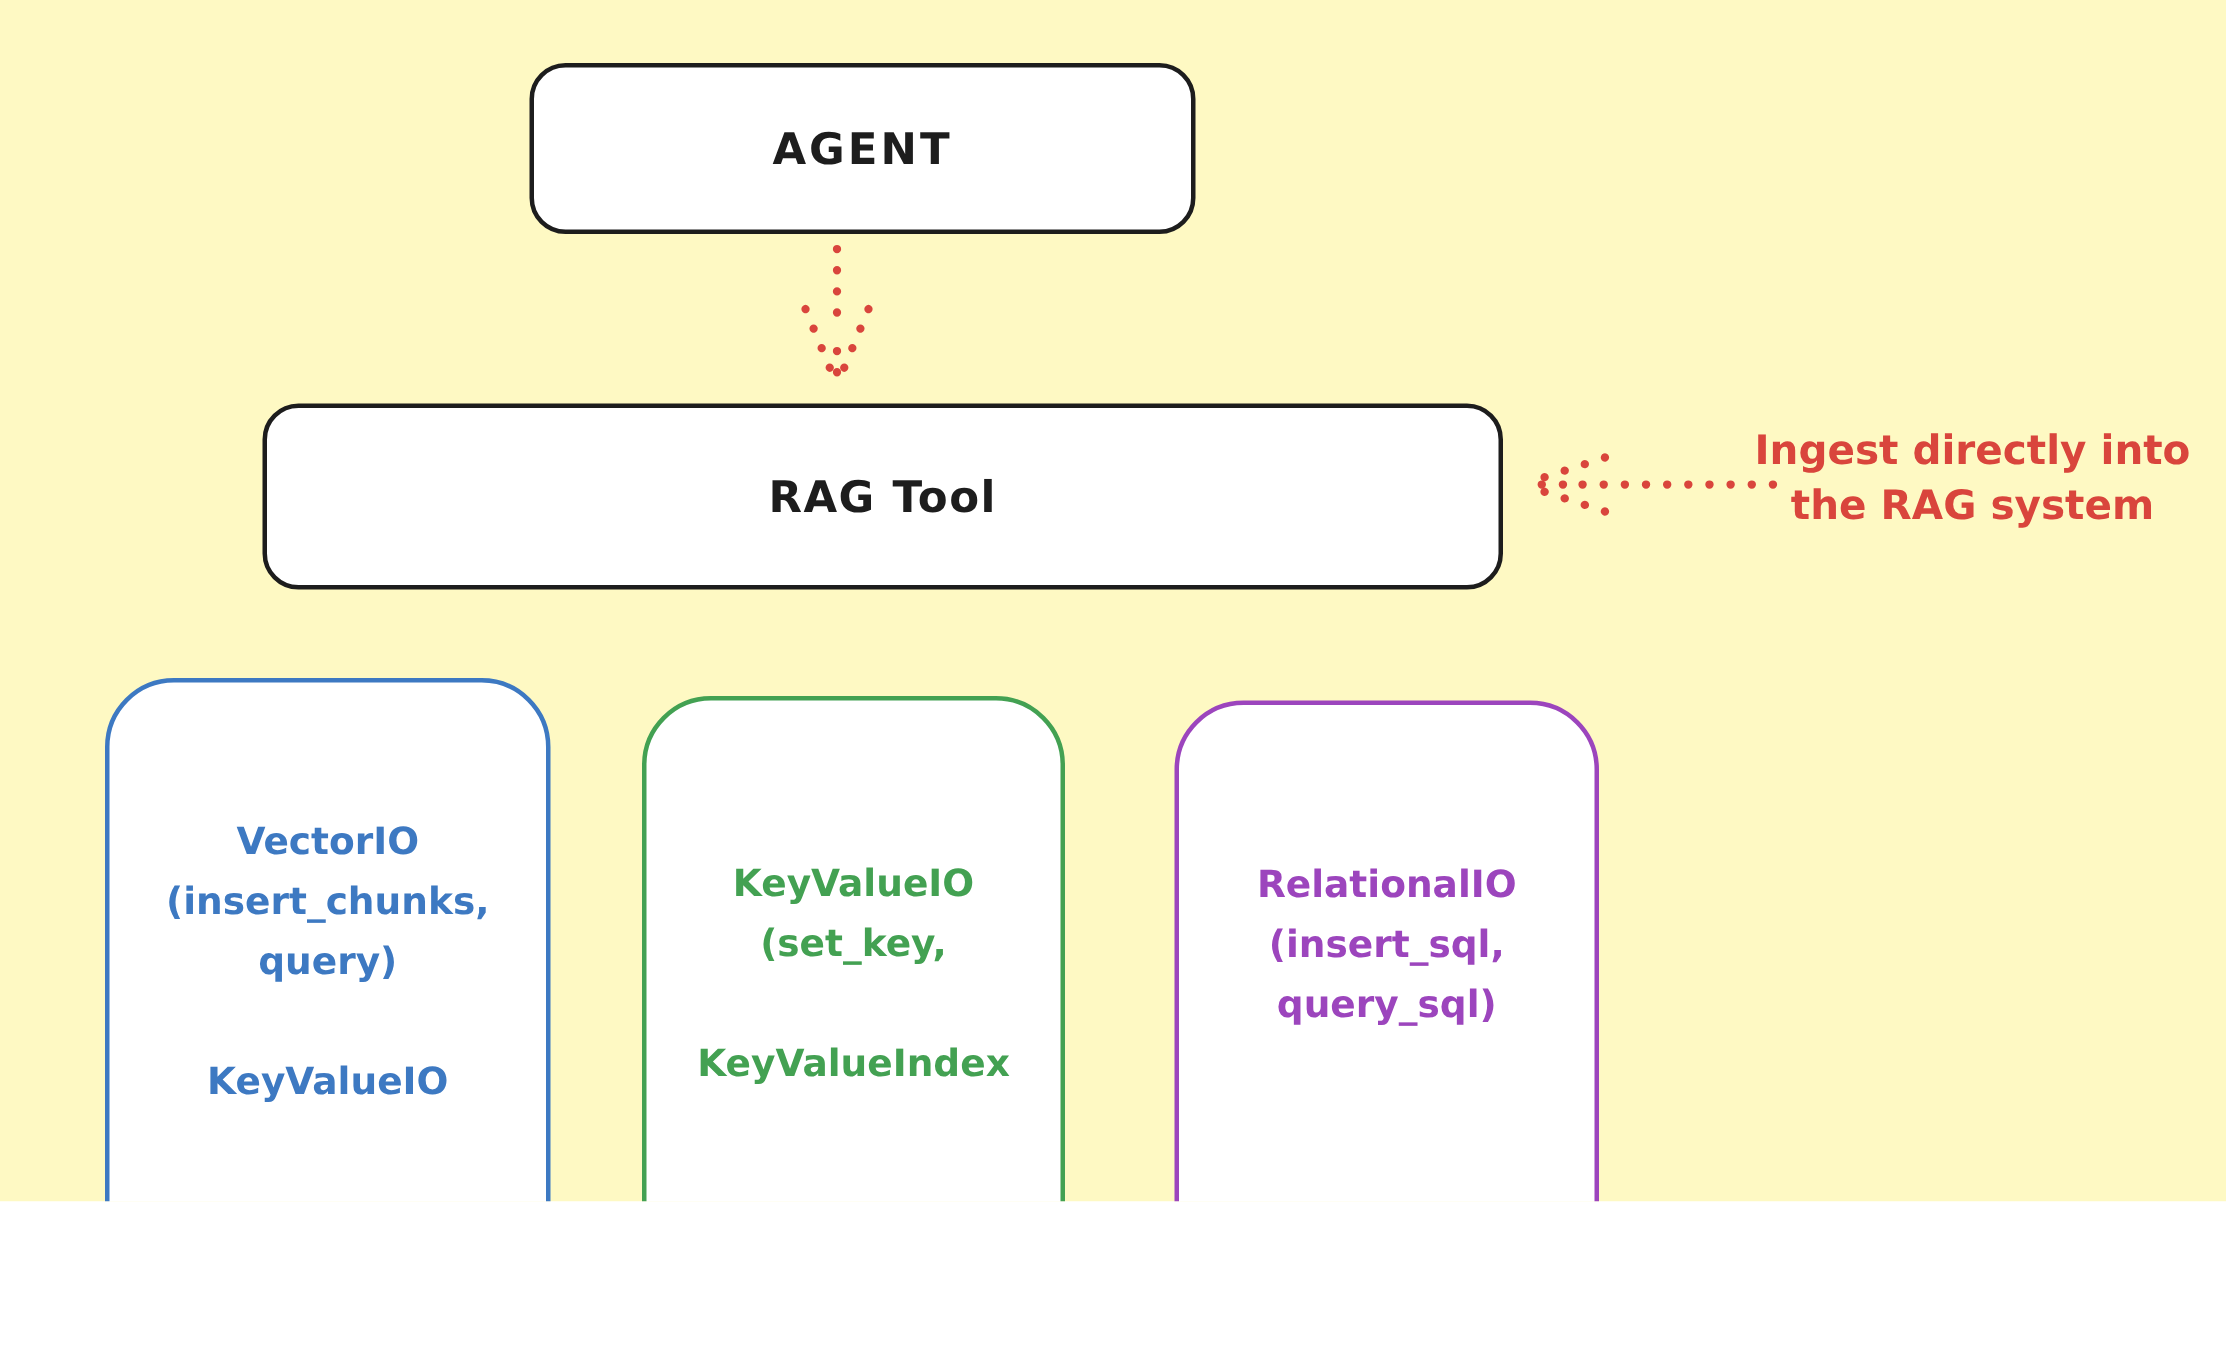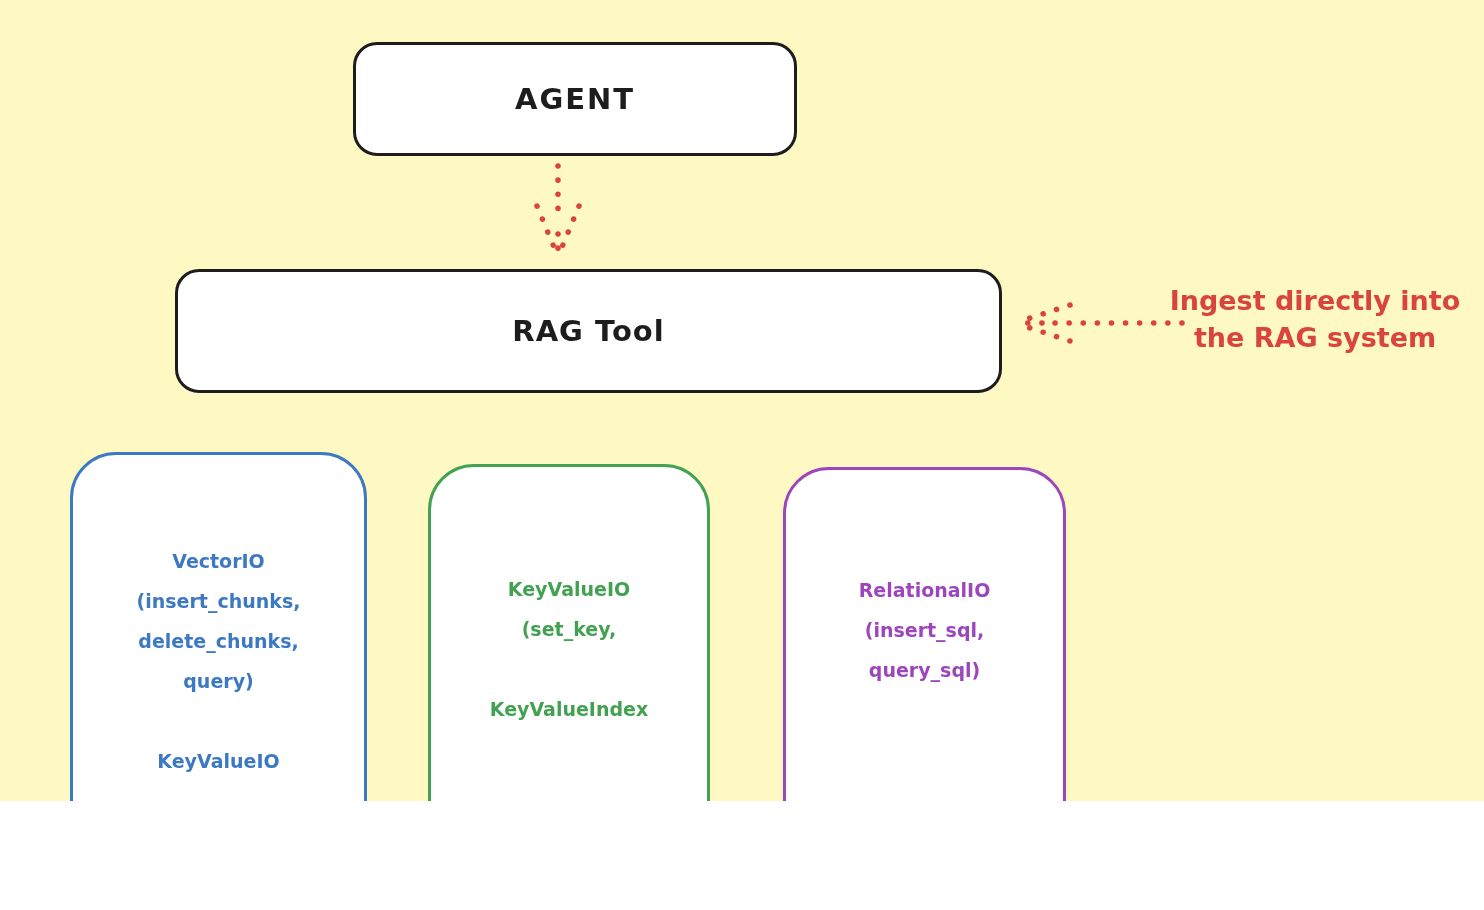--- a/index.html
+++ b/index.html
@@ -19,21 +19,21 @@
     display:flex;align-items:center;justify-content:center;
   }
   .black-box .label{
     font-size:29px;font-weight:600;letter-spacing:2px;color:var(--stroke);
   }
   .card{
     border-style:solid;border-width:3px;border-radius:46px;
     text-align:center;
   }
   .card .line{
-    font-size:19px;font-weight:600;line-height:40px;white-space:nowrap;text-align:center;
+    font-size:25px;font-weight:600;line-height:40px;white-space:nowrap;text-align:center;
   }
   .gap{height:40px;}
   .blue-card{border-color:var(--blue);} .blue-card .line{color:var(--blue);}
   .green-card{border-color:var(--green);} .green-card .line{color:var(--green);}
   .purple-card{border-color:var(--purple);} .purple-card .line{color:var(--purple);}
   .arrow{position:absolute;}
   .annotation{
     position:absolute;left:1140px;top:282px;width:350px;
     text-align:center;color:var(--red);
     font-size:27px;font-weight:700;line-height:37px;
@@ -71,21 +71,20 @@
   </svg>
 
   <div class="annotation">
     <div>Ingest directly into</div>
     <div>the RAG system</div>
   </div>
 
   <div class="node card blue-card" style="left:70px;top:452px;width:297px;height:418px;padding-top:86px;">
     <div class="line">VectorIO</div>
     <div class="line">(insert_chunks,</div>
-    <div class="line">delete_chunks,</div>
     <div class="line">query)</div>
     <div class="gap"></div>
     <div class="line">KeyValueIO</div>
   </div>
 
   <div class="node card green-card" style="left:428px;top:449px;width:282px;height:404px;padding-top:102px;margin-top:15px;">
     <div class="line">KeyValueIO</div>
     <div class="line">(set_key,</div>
     <div class="gap"></div>
     <div class="line">KeyValueIndex</div>

